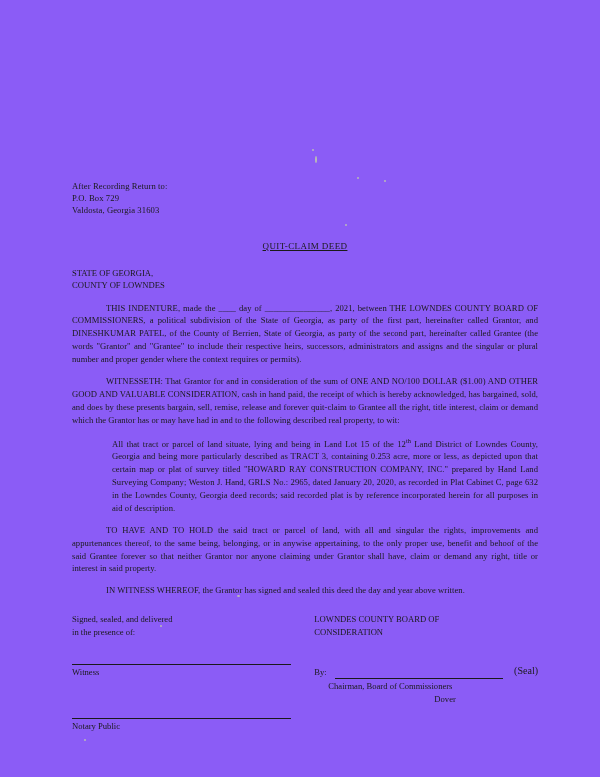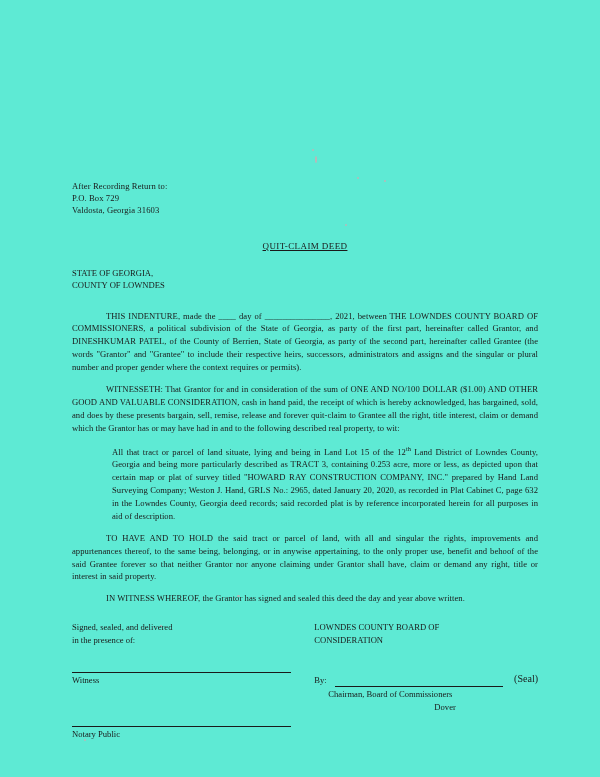--- a/index.html
+++ b/index.html
@@ -11,21 +11,21 @@
     width: 600px;
     height: 777px;
     font-family: "Liberation Serif", serif;
     color: #1a1a1a;
     position: relative;
     overflow: hidden;
   }
   .page {
     position: absolute;
     inset: 0;
-    background: #5eead4;
+    background: #8b5cf6;
     text-decoration: underline;
   }
   .doc-body {
     position: absolute;
     left: 72px;
     right: 62px;
     top: 180px;
   }
   .return-block {
     font-size: 8.6px;
@@ -40,21 +40,21 @@
   }
   .doc-title {
     font-size: 9px;
     letter-spacing: 0.4px;
     text-decoration: underline;
     display: inline-block;
   }
   .state-block {
     font-size: 8.6px;
     line-height: 1.45;
-    margin-bottom: 18px;
+    margin-bottom: 10px;
   }
   p.para {
     font-size: 8.6px;
     line-height: 1.5;
     text-align: justify;
     margin: 0 0 9px 0;
     text-indent: 34px;
     letter-spacing: 0.05px;
   }
   .indent-block {

